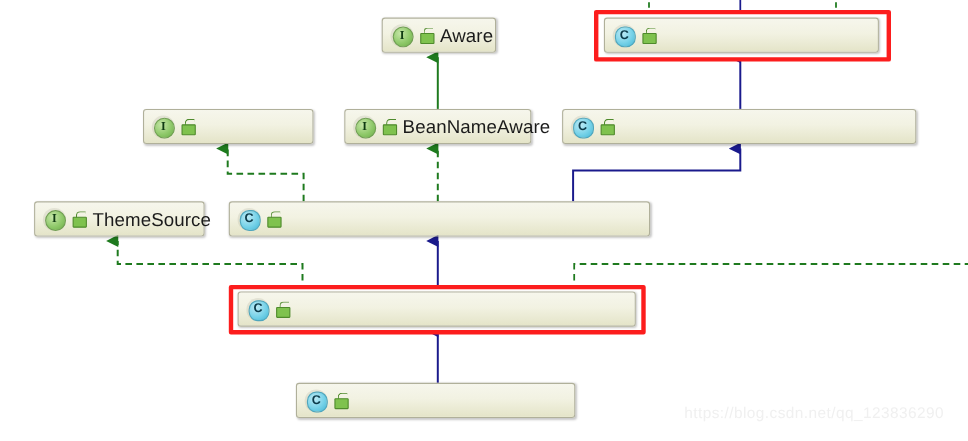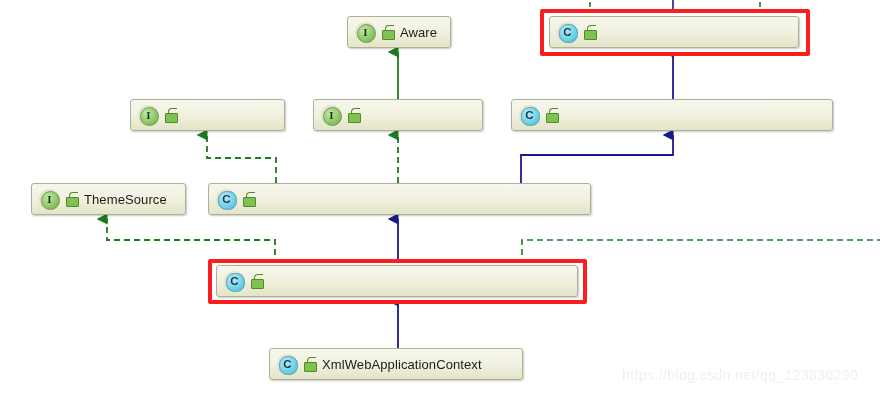--- a/index.html
+++ b/index.html
@@ -38,21 +38,21 @@
     padding: 0 12px 0 8px;
     height: 32px;
     border: 1px solid #b0b09a;
     border-radius: 3px;
     background: linear-gradient(to bottom, #f6f6ec 0%, #f2f2e2 45%, #e4e4c8 100%);
     box-shadow: 1px 1px 2px rgba(0,0,0,0.22);
     white-space: nowrap;
     z-index: 3;
   }
   .node-label {
-    font-size: 13px;
+    font-size: 17px;
     color: #1b1b1b;
     letter-spacing: 0.1px;
     line-height: 1;
     text-align: right;
   }
 
   
   .highlight-frame {
     position: absolute;
     box-sizing: border-box;
@@ -272,20 +272,21 @@
   <div class="node" style="left:313px; top:99px; width:170px;">
     <span class="type-icon iface">
       <span class="halo"></span>
         <span class="disc"></span>
       <span class="glyph">I</span>
     </span>
     <span class="lock-icon">
       <span class="shackle"></span>
         <span class="body"></span>
     </span>
+    <span class="node-label">BeanNameAware</span>
   </div>
 
   <div class="node" style="left:511px; top:99px; width:322px;">
     <span class="type-icon cls">
       <span class="halo"></span>
         <span class="disc"></span>
       <span class="glyph">C</span>
     </span>
     <span class="lock-icon">
       <span class="shackle"></span>
@@ -333,18 +334,17 @@
   <div class="node" style="left:269px; top:348px; width:254px;">
     <span class="type-icon cls">
       <span class="halo"></span>
         <span class="disc"></span>
       <span class="glyph">C</span>
     </span>
     <span class="lock-icon">
       <span class="shackle"></span>
         <span class="body"></span>
     </span>
-    <span class="node-label">XmlWebApplicationContext</span>
   </div>
 
   <div class="watermark">https://blog.csdn.net/qq_123836290</div>
 
 </div>
 
 </body></html>

